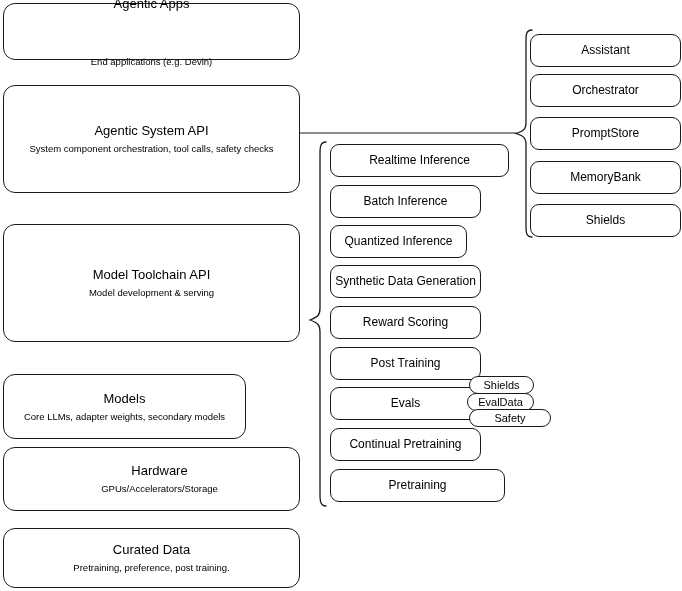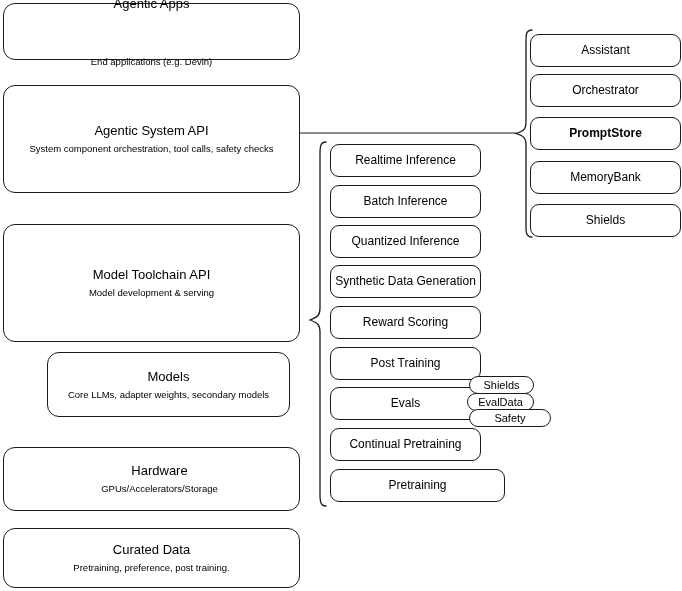--- a/index.html
+++ b/index.html
@@ -89,21 +89,21 @@
   <div class="rbox" style="left:3px; top:85px; width:297px; height:108px;">
     <div class="layer-title">Agentic System API</div>
     <div class="layer-sub">System component orchestration, tool calls, safety checks</div>
   </div>
 
   <div class="rbox" style="left:3px; top:224px; width:297px; height:118px;">
     <div class="layer-title">Model Toolchain API</div>
     <div class="layer-sub">Model development &amp; serving</div>
   </div>
 
-  <div class="rbox" style="left:3px; top:352px; width:243px; height:65px;margin-left:44px;">
+  <div class="rbox" style="left:3px; top:374px; width:243px; height:65px;">
     <div class="layer-title">Models</div>
     <div class="layer-sub">Core LLMs, adapter weights, secondary models</div>
   </div>
 
   <div class="rbox" style="left:3px; top:447px; width:297px; height:64px;padding-left:16px;">
     <div class="layer-title">Hardware</div>
     <div class="layer-sub">GPUs/Accelerators/Storage</div>
   </div>
 
   <div class="rbox" style="left:3px; top:528px; width:297px; height:60px;">
@@ -116,27 +116,27 @@
       <path d="M0,7 L216,7" stroke="#1a1a1a" stroke-width="1.2" fill="none"></path>
     </svg>
   </div>
 
   <div class="brace" style="left:306px; top:140px; width:22px; height:368px;">
     <svg width="22" height="368" viewBox="0 0 22 368">
       <path d="M20,2 C14,2 14,8 14,14 L14,168 C14,175 12,177 4,180 C12,183 14,185 14,192 L14,354 C14,360 14,366 20,366" stroke="#1a1a1a" stroke-width="1.3" fill="none" stroke-linecap="round"></path>
     </svg>
   </div>
 
-  <div class="capbox" style="left:330px; top:144px; width:151px; height:33px;">
+  <div class="capbox" style="left:330px; top:144px; width:179px; height:33px;">
     <span>Realtime Inference</span>
   </div>
   <div class="capbox" style="left:330px; top:185px; width:151px; height:33px;">
     <span>Batch Inference</span>
   </div>
-  <div class="capbox" style="left:330px; top:225px; width:151px; height:33px;">
+  <div class="capbox" style="left:330px; top:225px; width:137px; height:33px;">
     <span>Quantized Inference</span>
   </div>
   <div class="capbox" style="left:330px; top:265px; width:151px; height:33px;justify-content:center;">
     <span>Synthetic Data Generation</span>
   </div>
   <div class="capbox" style="left:330px; top:306px; width:151px; height:33px;">
     <span>Reward Scoring</span>
   </div>
   <div class="capbox" style="left:330px; top:347px; width:151px; height:33px;">
     <span>Post Training</span>
@@ -166,21 +166,21 @@
       <path d="M20,2 C14,2 14,7 14,13 L14,94 C14,101 12,103 4,105.5 C12,108 14,110 14,117 L14,198 C14,204 14,209 20,209" stroke="#1a1a1a" stroke-width="1.3" fill="none" stroke-linecap="round"></path>
     </svg>
   </div>
 
   <div class="capbox" style="left:530px; top:34px; width:151px; height:33px;">
     <span>Assistant</span>
   </div>
   <div class="capbox" style="left:530px; top:74px; width:151px; height:33px;">
     <span>Orchestrator</span>
   </div>
-  <div class="capbox" style="left:530px; top:117px; width:151px; height:33px;font-weight:bold;">
+  <div class="capbox" style="left:530px; top:117px; width:151px; height:33px;">
     <span>PromptStore</span>
   </div>
   <div class="capbox" style="left:530px; top:161px; width:151px; height:33px;">
     <span>MemoryBank</span>
   </div>
   <div class="capbox" style="left:530px; top:204px; width:151px; height:33px;">
     <span>Shields</span>
   </div>
 
 </div>

